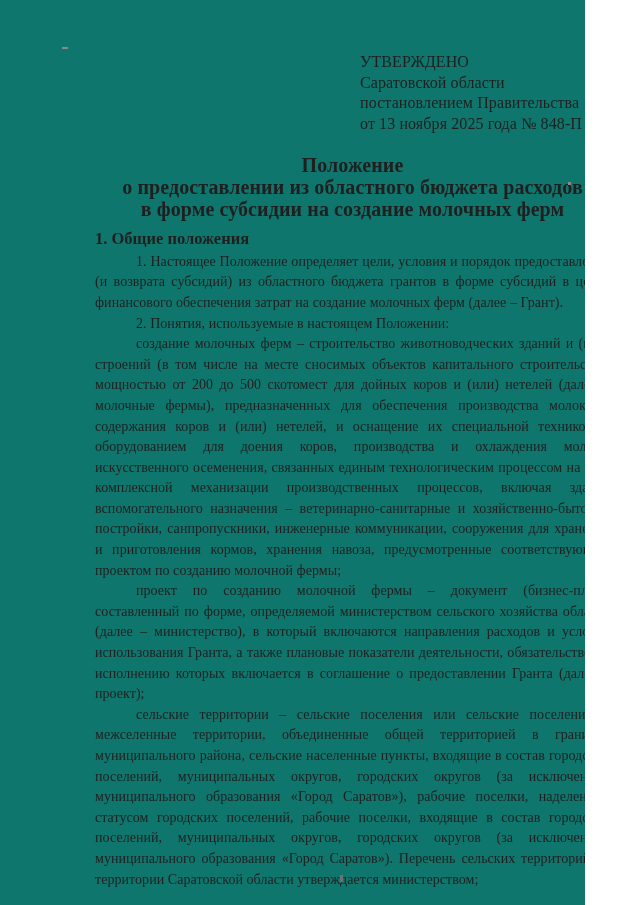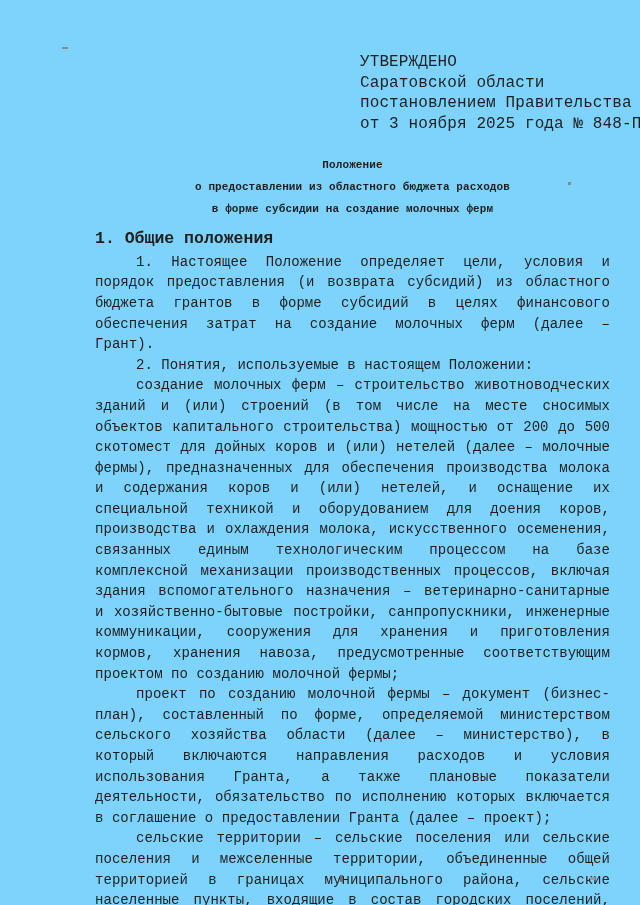--- a/index.html
+++ b/index.html
@@ -1,42 +1,42 @@
 <!DOCTYPE html>
 <html><head>
 <meta charset="utf-8">
 <style>
   html, body { margin: 0; padding: 0; background: #ffffff; }
   .page {
     position: relative;
-    width: 640px;
+    width: 585px;
     height: 905px;
-    background: #7dd3fc;
-    font-family: Liberation Mono, monospace;
+    background: #0f766e;
+    font-family: Liberation Serif, serif;
     color: #1f1f1f;
     overflow: hidden;
   }
   .content {
     position: absolute;
     left: 95px;
     top: 0;
     width: 515px;
   }
   .approval {
     margin: 52px 0 0 265px;
     font-size: 16px;
     line-height: 20.6px;
     letter-spacing: 0.1px;
   }
   .approval div { white-space: nowrap; }
   .doc-title {
     margin-top: 21px;
     text-align: center;
     font-weight: bold;
-    font-size: 11px;
+    font-size: 20px;
     line-height: 21.6px;
     letter-spacing: 0.1px;
   }
   .section-heading {
     margin-top: 9px;
     text-align: left;
     font-weight: bold;
     font-size: 16.5px;
     line-height: 20.6px;
   }
@@ -62,21 +62,21 @@
 <body>
 
 <div class="page">
 
   <div class="content">
 
     <div class="approval">
       <div>УТВЕРЖДЕНО</div>
       <div>Саратовской области</div>
       <div>постановлением Правительства</div>
-      <div>от 3 ноября 2025 года № 848-П</div>
+      <div>от 13 ноября 2025 года № 848-П</div>
     </div>
 
     <div class="doc-title">
       <div>Положение</div>
       <div>о предоставлении из областного бюджета расходов</div>
       <div>в форме субсидии на создание молочных ферм</div>
     </div>
 
     <div class="section-heading">1. Общие положения</div>
 

